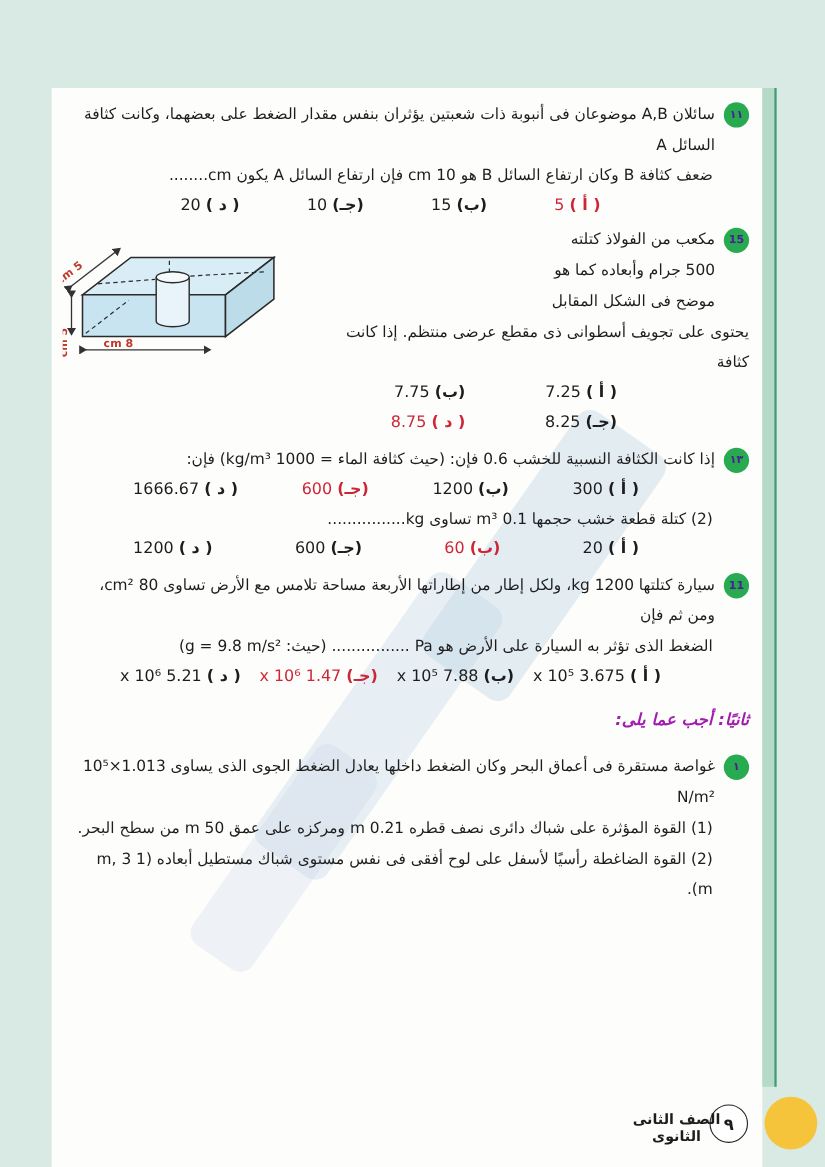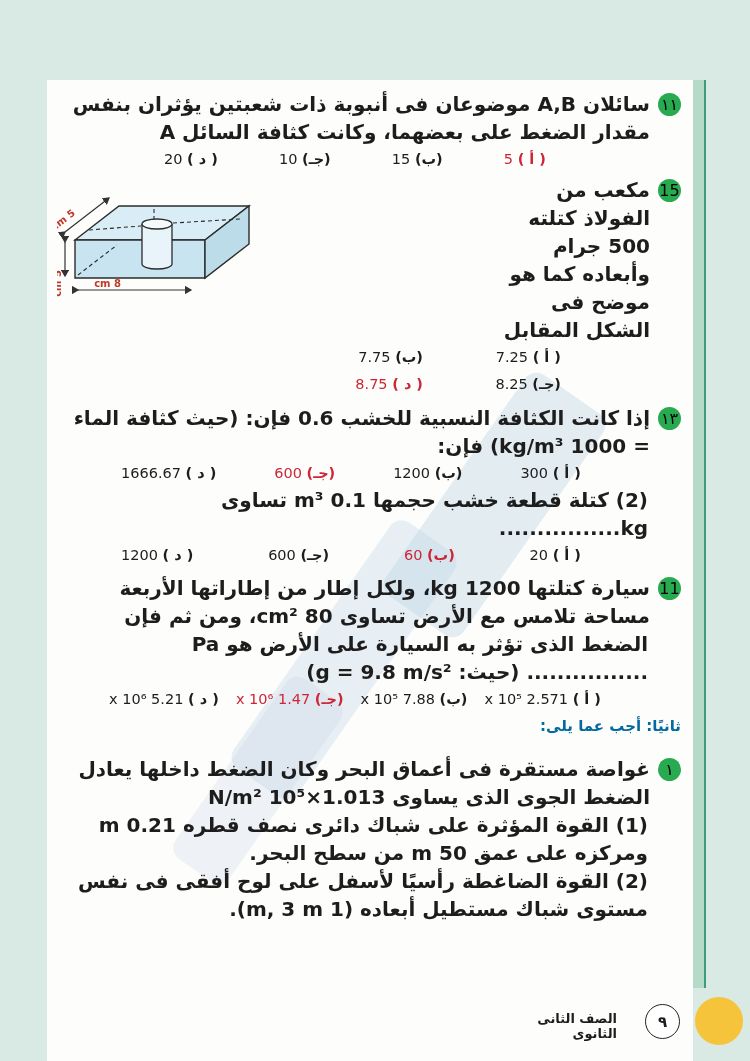--- a/index.html
+++ b/index.html
@@ -7,57 +7,58 @@
           font-family:"DejaVu Sans",sans-serif;color:#1d1d1d;}
   .paper{position:absolute;left:47px;top:80px;width:646px;height:981px;background:#fdfdfb;}
   .edge-strip{position:absolute;left:693px;top:80px;width:11px;height:908px;background:#b5dbc8;border-right:2px solid #3f9c78;}
   
   .wm{position:absolute;background:#b9cfe3;border-radius:14px;transform:rotate(35deg);pointer-events:none;}
   .wm1{left:400px;top:290px;width:95px;height:270px;opacity:.38;}
   .wm2{left:258px;top:430px;width:78px;height:300px;opacity:.30;}
   .wm3{left:178px;top:590px;width:66px;height:220px;opacity:.22;}
   .content{position:relative;direction:rtl;padding:10px 12px 0 22px;}
   .qrow{display:flex;gap:8px;align-items:flex-start;}
-  .qnum{width:23px;height:23px;border-radius:50%;background:#27aa50;color:#000000;font-size:16px;
-        font-weight:normal;display:flex;align-items:center;justify-content:center;flex:0 0 auto;margin-top:3px;}
-  .qtext{font-size:20px;font-weight:bold;margin:0;line-height:28px;}
+  .qnum{width:23px;height:23px;border-radius:50%;background:#27aa50;color:#4c1d95;font-size:10px;
+        font-weight:bold;display:flex;align-items:center;justify-content:center;flex:0 0 auto;margin-top:3px;}
+  .qtext{font-size:14px;font-weight:normal;margin:0;line-height:28px;}
   .cont{padding-right:33px;}
   .opts4{display:flex;justify-content:space-between;padding:0 100px 0 52px;line-height:26px;font-size:14.5px;}
   .opts4.narrow{padding:0 135px 0 95px;}
   .opts2{display:flex;gap:46px;padding:0 120px 0 0;line-height:27px;font-size:14.5px;}
   .opts2 .opt{min-width:92px;}
   .opt .lbl{font-weight:bold;}
   .opt.red{color:#cd2636;}
   .opt.red .lbl{color:#cd2636;}
   .q12wrap{position:relative;margin-top:4px;}
   .q12wrap .qtext{margin-left:212px;}
   .diagram{position:absolute;left:-12px;top:4px;width:212px;height:120px;}
-  .sec-header{color:#0369a1;font-weight:bold;font-size:15px;line-height:28px;margin-top:0;}
+  .sec-header{color:#a21caf;font-weight:bold;font-size:15px;line-height:28px;margin-top:12px;font-style:italic;}
   .footer-yellow{position:absolute;left:695px;top:997px;width:48px;height:48px;border-radius:50%;background:#f6c43b;}
   .footer-pagenum{position:absolute;left:645px;top:1004px;width:33px;height:33px;border-radius:50%;background:#fff;
                   border:1.6px solid #222;display:flex;align-items:center;justify-content:center;font-weight:bold;font-size:15px;}
-  .footer-grade{position:absolute;left:509px;top:1011px;width:108px;text-align:right;font-size:13px;font-weight:bold;direction:rtl;}
+  .footer-grade{position:absolute;left:561px;top:1011px;width:108px;text-align:center;font-size:13px;font-weight:bold;direction:rtl;}
   .dim-label{fill:#c0392b;font-size:10px;font-weight:bold;font-family:"DejaVu Sans",sans-serif;}
 </style>
 </head>
 <body>
 
 <div class="canvas">
   <div class="paper">
     <div class="wm wm1"></div>
     <div class="wm wm2"></div>
     <div class="wm wm3"></div>
 
     <div class="content">
 
       <div>
         <div class="qrow">
           <span class="qnum">١١</span>
           <p class="qtext">سائلان A,B موضوعان فى أنبوبة ذات شعبتين يؤثران بنفس مقدار الضغط على بعضهما، وكانت كثافة السائل A</p>
         </div>
+        <p class="qtext cont">ضعف كثافة B وكان ارتفاع السائل B هو 10 cm فإن ارتفاع السائل A يكون cm........</p>
         <div class="opts4 narrow">
           <span class="opt red"><span class="lbl">( أ )</span> <span>5</span></span>
           <span class="opt"><span class="lbl">(ب)</span> <span>15</span></span>
           <span class="opt"><span class="lbl">(جـ)</span> <span>10</span></span>
           <span class="opt"><span class="lbl">( د )</span> <span>20</span></span>
         </div>
       </div>
 
       <div class="q12wrap">
         <svg class="diagram" viewBox="0 0 212 120">
@@ -87,20 +88,21 @@
           <line x1="8" y1="62" x2="8" y2="96" stroke="#333" stroke-width="1.2" marker-start="url(#ah)" marker-end="url(#ah)"></line>
           <text class="dim-label" x="-2" y="84" transform="rotate(-90 4 84)">5 cm</text>
 
           <line x1="8" y1="52" x2="52" y2="18" stroke="#333" stroke-width="1.2" marker-start="url(#ah)" marker-end="url(#ah)"></line>
           <text class="dim-label" x="18" y="28" transform="rotate(-37 28 30)">5 cm</text>
         </svg>
         <div class="qrow" style="margin-left:212px;">
           <span class="qnum">15</span>
           <p class="qtext">مكعب من الفولاذ كتلته 500 جرام وأبعاده كما هو موضح فى الشكل المقابل</p>
         </div>
+        <p class="qtext">يحتوى على تجويف أسطوانى ذى مقطع عرضى منتظم. إذا كانت كثافة</p>
         <div class="opts2">
           <span class="opt"><span class="lbl">( أ )</span> <span>7.25</span></span>
           <span class="opt"><span class="lbl">(ب)</span> <span>7.75</span></span>
         </div>
         <div class="opts2">
           <span class="opt"><span class="lbl">(جـ)</span> <span>8.25</span></span>
           <span class="opt red"><span class="lbl">( د )</span> <span>8.75</span></span>
         </div>
       </div>
 
@@ -124,21 +126,21 @@
         </div>
       </div>
 
       <div style="margin-top:6px;">
         <div class="qrow">
           <span class="qnum">11</span>
           <p class="qtext">سيارة كتلتها 1200 kg، ولكل إطار من إطاراتها الأربعة مساحة تلامس مع الأرض تساوى 80 cm²، ومن ثم فإن</p>
         </div>
         <p class="qtext cont">الضغط الذى تؤثر به السيارة على الأرض هو Pa ................ (حيث: g = 9.8 m/s²)</p>
         <div class="opts4" style="padding:0 80px 0 40px;">
-          <span class="opt"><span class="lbl">( أ )</span> <span>2.571 x 10⁵</span></span>
+          <span class="opt"><span class="lbl">( أ )</span> <span>3.675 x 10⁵</span></span>
           <span class="opt"><span class="lbl">(ب)</span> <span>7.88 x 10⁵</span></span>
           <span class="opt red"><span class="lbl">(جـ)</span> <span>1.47 x 10⁶</span></span>
           <span class="opt"><span class="lbl">( د )</span> <span>5.21 x 10⁶</span></span>
         </div>
       </div>
 
       <p class="sec-header">ثانيًا: أجب عما يلى:</p>
 
       <div style="margin-top:6px;">
         <div class="qrow">

